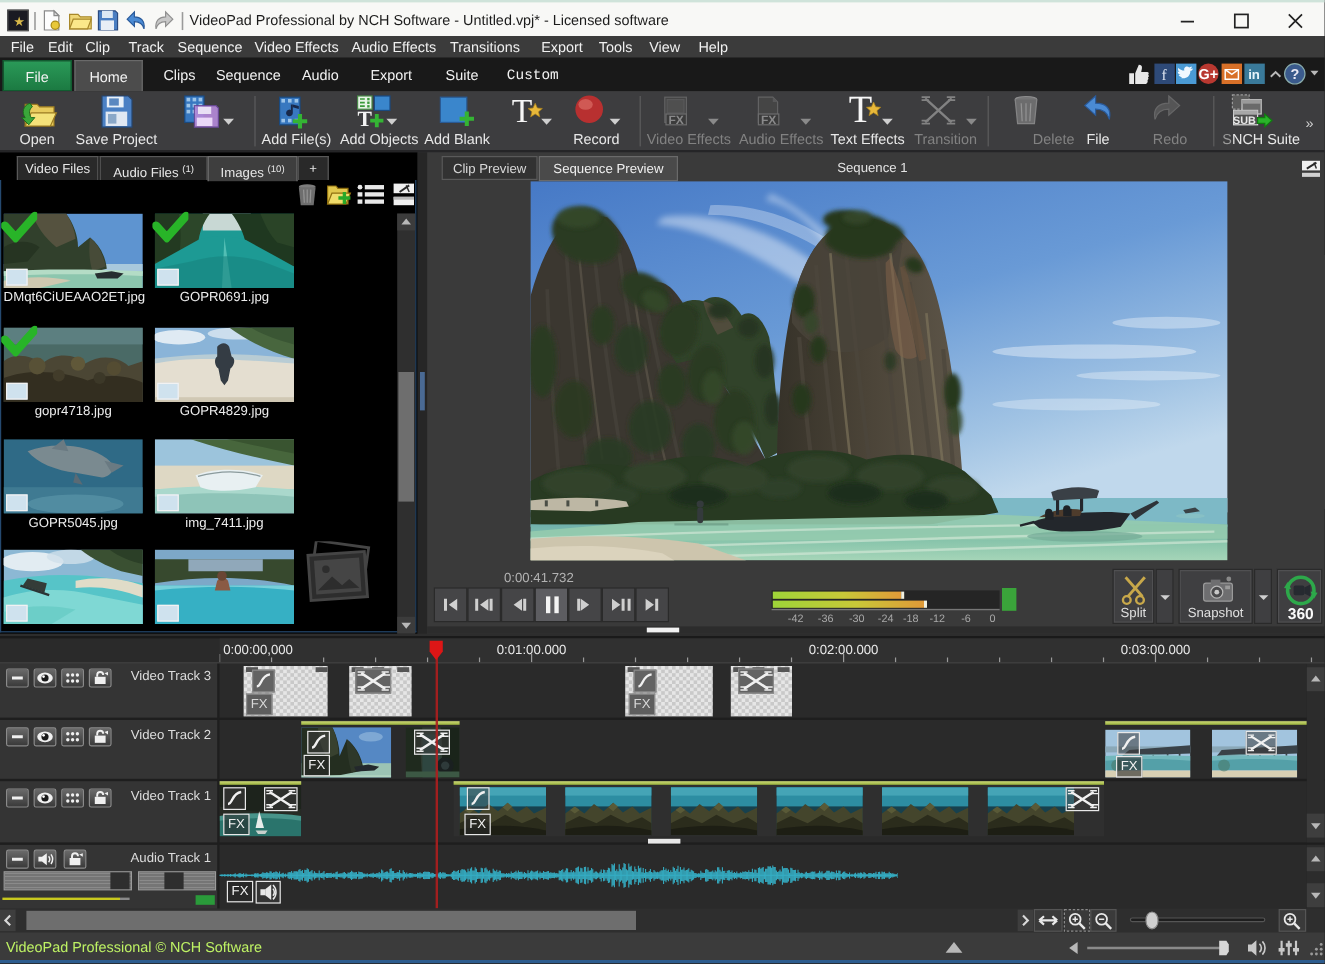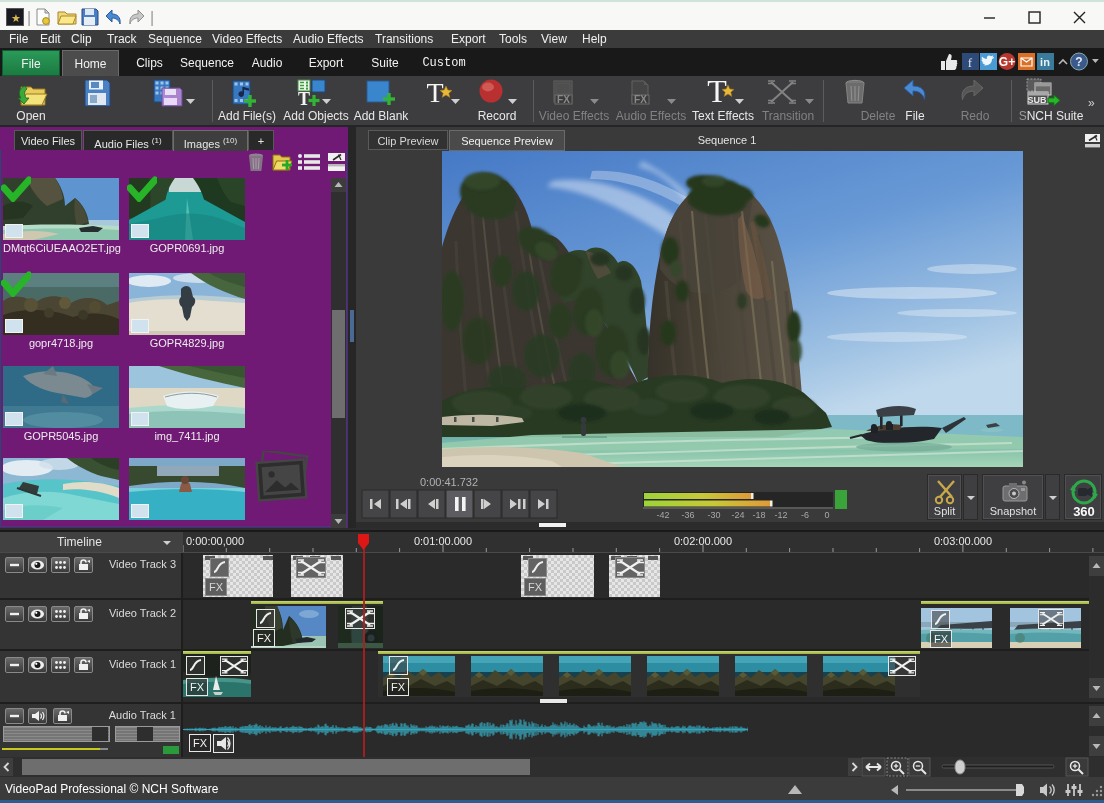--- a/index.html
+++ b/index.html
@@ -18,21 +18,21 @@
 #ribbon{position:absolute;left:0;top:48px;width:1104px;height:28px;background:#191919;}
 .rtab{position:absolute;top:2px;height:26px;line-height:26px;text-align:center;font-size:12px;color:#f2f2f2;}
 
 #toolbar{position:absolute;left:0;top:76px;width:1104px;height:51px;background:#3d3d3f;border-bottom:2px solid #252527;}
 .tbtn{position:absolute;top:0;height:50px;text-align:center;font-size:12px;}
 .tbtn .lbl{position:absolute;left:0;right:0;bottom:3px;white-space:nowrap;}
 .tsep{position:absolute;top:4px;height:42px;width:1px;background:#5c5c5e;}
 .gray{color:#828282;}
 .caret{position:absolute;width:0;height:0;border-left:4px solid transparent;border-right:4px solid transparent;border-top:4px solid #cfcfcf;}
 
-#bin{position:absolute;left:0;top:127px;width:348px;height:401px;background:#701a75;}
+#bin{position:absolute;left:0;top:127px;width:348px;height:401px;background:#000000;}
 .bintab{position:absolute;top:3px;height:20px;line-height:20px;font-size:11px;color:#e6e6e6;text-align:center;background:#292929;border:1px solid #585858;border-bottom:none;}
 .bintab sup{font-size:8px;}
 .thumb{position:absolute;width:116px;height:62px;overflow:hidden;}
 .fname{position:absolute;width:116px;text-align:center;font-size:11px;color:#ececec;white-space:nowrap;}
 .check{position:absolute;width:30px;height:26px;}
 .miniimg{position:absolute;left:2px;bottom:2px;width:18px;height:14px;background:#cfe2ee;border:1px solid #f2f2f2;}
 
 #preview{position:absolute;left:356px;top:127px;width:748px;height:401px;background:#3a3a3a;}
 .ptab{position:absolute;top:3px;height:20px;line-height:20px;font-size:11px;text-align:center;}
 
@@ -78,20 +78,21 @@
   </svg>
 
   <svg class="abs" style="left:103px;top:6px" width="20" height="19" viewBox="0 0 20 19">
     <path d="M9 2 L3 8 L9 14 L9 10 C13 10 16 12 17 16 C18 9 14 6 9 6 Z" fill="#4a8ad4" stroke="#2a5a9a"></path>
   </svg>
 
   <svg class="abs" style="left:127px;top:6px" width="20" height="19" viewBox="0 0 20 19">
     <path d="M11 2 L17 8 L11 14 L11 10 C7 10 4 12 3 16 C2 9 6 6 11 6 Z" fill="#c8c8c8" stroke="#909090"></path>
   </svg>
   <div class="abs" style="left:150px;top:7px;color:#9a9a9a;">|</div>
+  <div class="ttext">VideoPad Professional by NCH Software - Untitled.vpj* - Licensed software</div>
   <div class="winbtn" style="left:967px;"><svg width="45" height="30">
           <line x1="17" y1="16" x2="28" y2="16" stroke="#222" stroke-width="1.4"></line>
         </svg></div>
   <div class="winbtn" style="left:1012px;"><svg width="45" height="30">
           <rect x="17" y="10" width="11" height="11" fill="none" stroke="#222" stroke-width="1.4"></rect>
         </svg></div>
   <div class="winbtn" style="left:1057px;"><svg width="45" height="30">
           <path d="M17 10 L28 21 M28 10 L17 21" stroke="#222" stroke-width="1.4"></path>
         </svg></div>
 </div>
@@ -137,20 +138,23 @@
     <path d="M120 12l4-4 4 4" fill="none" stroke="#b8b8b8" stroke-width="1.6"></path>
     <circle cx="140" cy="9.5" r="8.5" fill="#3a5a8c" stroke="#8aa"></circle>
         <text x="140" y="14" font-size="12" fill="#e8e8f4" text-anchor="middle" font-weight="bold">?</text>
     <path d="M153 7l3.4 4 3.4-4z" fill="#b8b8b8"></path>
   </svg>
 </div>
 
 <div id="toolbar">
   <div class="tbtn" style="left:4px;width:54px;">
         <div class="lbl">Open</div>
+      </div>
+  <div class="tbtn" style="left:58px;width:78px;">
+        <div class="lbl">Save Project</div>
       </div>
   <div class="tsep" style="left:212px;"></div>
   <div class="tbtn" style="left:215px;width:64px;">
         <div class="lbl">Add File(s)</div>
       </div>
   <div class="tbtn" style="left:281px;width:70px;">
         <div class="lbl">Add Objects</div>
       </div>
   <div class="tbtn" style="left:352px;width:58px;">
         <div class="lbl">Add Blank</div>
@@ -813,24 +817,20 @@
   </div>
 
   <div class="abs" style="left:0;top:395px;width:748px;height:6px;background:#2c2c2c;">
     <div class="abs" style="left:183px;top:1px;width:27px;height:4px;background:#f2f2f2;"></div>
   </div>
 </div>
 
 <div id="timeline">
 
   <div class="abs" style="left:0;top:0;width:1104px;height:2px;background:#1a1a1a;"></div>
-  <div class="abs" style="left:0;top:2px;width:183px;height:20px;background:#414141;">
-    <div class="abs" style="left:57px;top:3px;font-size:12px;color:#e4e4e4;">Timeline</div>
-    <div class="caret" style="left:163px;top:9px;"></div>
-  </div>
   <div class="abs" style="left:183px;top:2px;width:921px;height:20px;background:#303030;">
     <svg width="921" height="20" viewBox="0 0 921 20">
       <g font-size="11" fill="#e8e8e8">
         <text x="3" y="13">0:00:00,000</text>
         <text x="260" y="13" text-anchor="middle">0:01:00.000</text>
         <text x="520" y="13" text-anchor="middle">0:02:00.000</text>
         <text x="780" y="13" text-anchor="middle">0:03:00.000</text>
       </g>
       <g stroke="#9a9a9a">
         <line x1="0.0" y1="13" x2="0.0" y2="20"></line>
@@ -1208,21 +1208,21 @@
     <rect x="82" y="8" width="112" height="3" rx="1.5" fill="#1e1e1e" stroke="#555"></rect>
     <path d="M100 3 c3 0 5 3 5 7 c0 4 -2 7 -5 7 c-3 0 -5 -3 -5 -7 c0 -4 2 -7 5 -7z" fill="#cfcfcf" stroke="#8a8a8a"></path>
     <rect x="206" y="1" width="22" height="18" fill="#3a3a3a" stroke="#555"></rect>
     <circle cx="215" cy="9" r="4.5" fill="none" stroke="#e8e8e8" stroke-width="1.5"></circle>
         <line x1="218.5" y1="12.5" x2="223" y2="17" stroke="#e8e8e8" stroke-width="2"></line>
     <line x1="212.8" y1="9" x2="217.2" y2="9" stroke="#e8e8e8" stroke-width="1.3"></line>
         <line x1="215" y1="6.8" x2="215" y2="11.2" stroke="#e8e8e8" stroke-width="1.3"></line>
   </svg>
 </div>
 <div id="statusbar">
-  <div class="abs" style="left:5px;top:5px;font-size:12px;color:#ffffff;">VideoPad Professional © NCH Software</div>
+  <div class="abs" style="left:5px;top:5px;font-size:12px;color:#bef264;">VideoPad Professional © NCH Software</div>
   <svg class="abs" style="left:780px;top:4px" width="324" height="18" viewBox="0 0 324 18">
     <path d="M8 13l7-9 7 9z" fill="#b8b8b8"></path>
     <path d="M118 4v10l-7-5z" fill="#b8b8b8"></path>
     <line x1="126" y1="9" x2="242" y2="9" stroke="#8a8a8a" stroke-width="2"></line>
     <path d="M236 3h6l2 3v6l-2 3h-6z" fill="#d8d8d8"></path>
     <path d="M260 6h3l4-3.4v12.8l-4-3.4h-3z" fill="#c8c8c8"></path>
     <path d="M269.5 5.5a4.5 4.5 0 0 1 0 7 M272 3.5a8 8 0 0 1 0 11" stroke="#c8c8c8" fill="none" stroke-width="1.4"></path>
     <g stroke="#c8c8c8" stroke-width="1.8">
           <line x1="288" y1="3" x2="288" y2="15"></line>
           <line x1="294" y1="3" x2="294" y2="15"></line>

